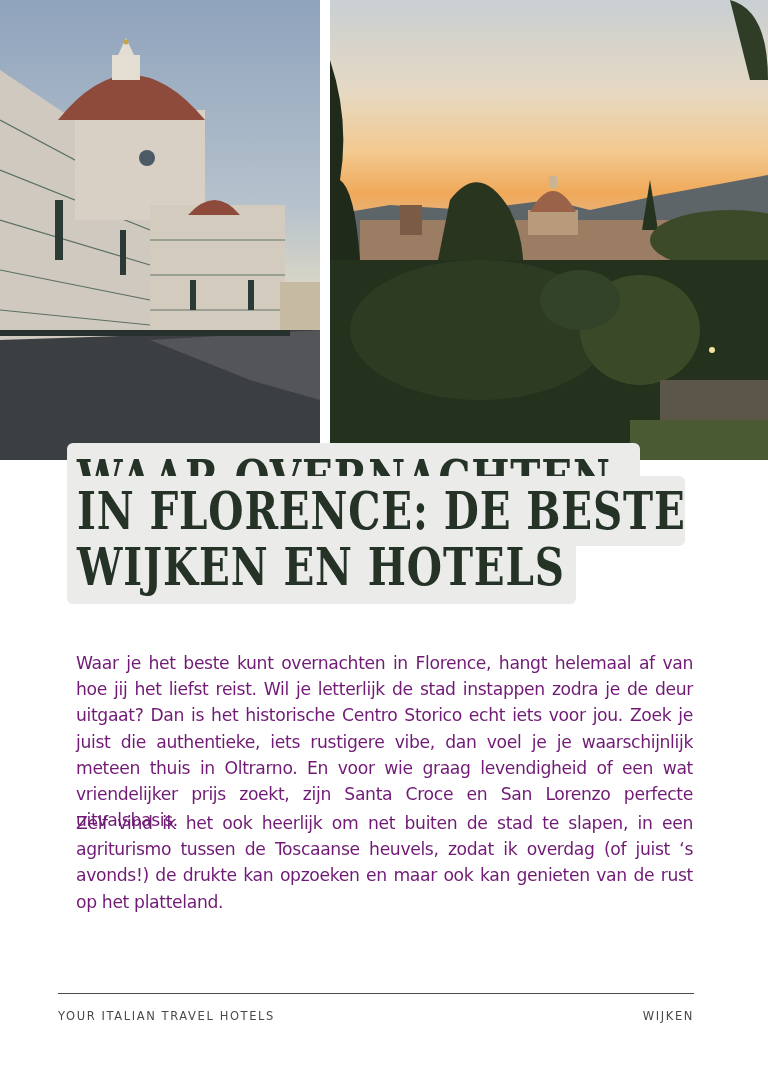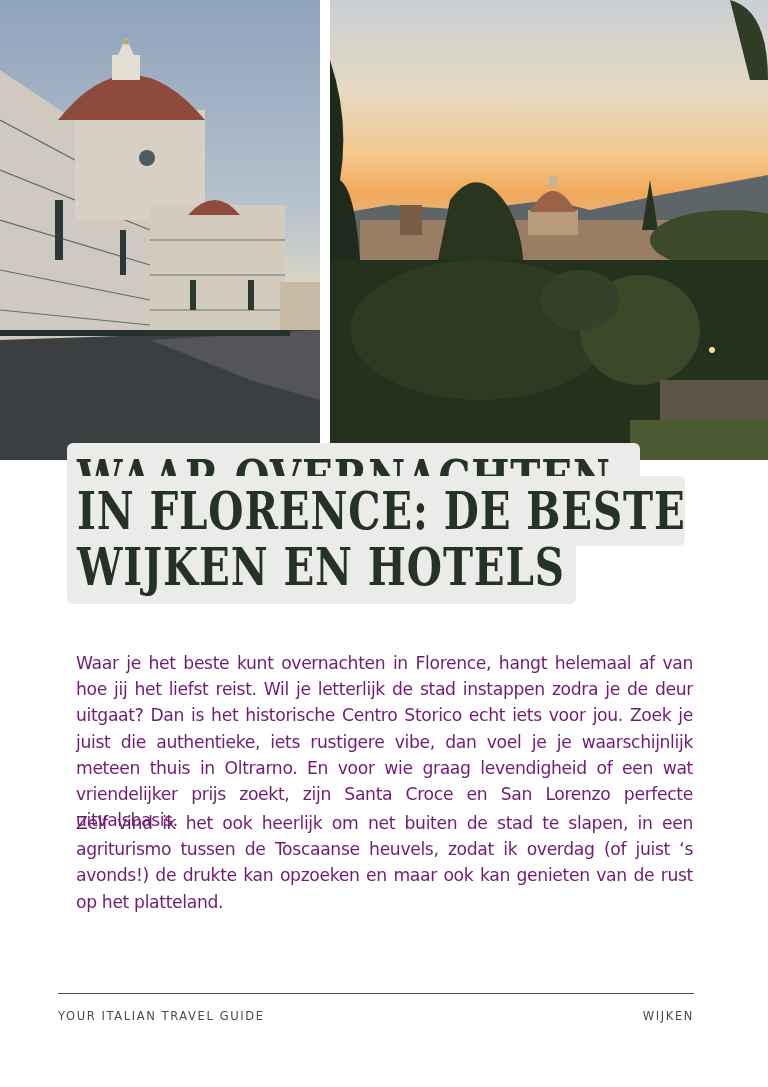--- a/index.html
+++ b/index.html
@@ -121,14 +121,14 @@
   </div>
   <div class="title-line tl-3">
     <span class="tl-inner">WIJKEN EN HOTELS</span>
   </div>
 </div>
 
 <p class="body-text p1">Waar je het beste kunt overnachten in Florence, hangt helemaal af van hoe jij het liefst reist. Wil je letterlijk de stad instappen zodra je de deur uitgaat? Dan is het historische Centro Storico echt iets voor jou. Zoek je juist die authentieke, iets rustigere vibe, dan voel je je waarschijnlijk meteen thuis in Oltrarno. En voor wie graag levendigheid of een wat vriendelijker prijs zoekt, zijn Santa Croce en San Lorenzo perfecte uitvalsbasis.</p>
 <p class="body-text p2">Zelf vind ik het ook heerlijk om net buiten de stad te slapen, in een agriturismo tussen de Toscaanse heuvels, zodat ik overdag (of juist ‘s avonds!) de drukte kan opzoeken en maar ook kan genieten van de rust op het platteland.</p>
 
 <div class="footer-rule"></div>
-<div class="footer-left">YOUR ITALIAN TRAVEL GUIDE</div>
+<div class="footer-left">YOUR ITALIAN TRAVEL HOTELS</div>
 <div class="footer-right">WIJKEN</div>
 
 </body></html>

